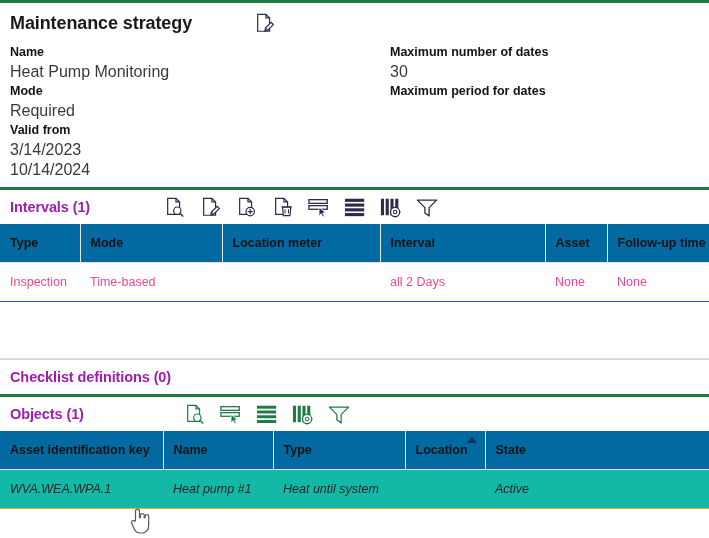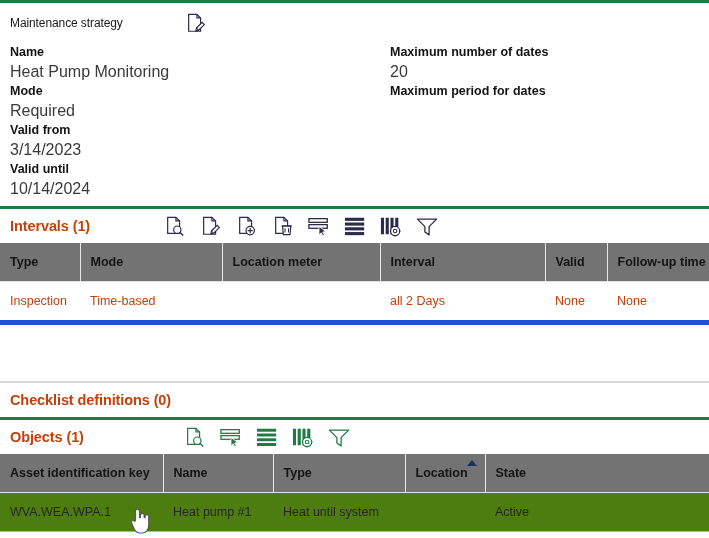--- a/index.html
+++ b/index.html
@@ -29,22 +29,22 @@
   
   .detail {
     padding: 0 10px;
   }
   .detail-title-row {
     display: flex;
     align-items: center;
     height: 40px;
   }
   .detail-title {
-    font-size: 12px;
-    font-weight: normal;
+    font-size: 18px;
+    font-weight: bold;
     letter-spacing: -0.1px;
   }
   .detail-title-icon {
     margin-left: 60px;
     display: flex;
     align-items: center;
   }
   .fields {
     display: flex;
     padding-bottom: 7px;
@@ -67,21 +67,21 @@
   
   .section-head {
     display: flex;
     align-items: center;
     height: 34px;
     padding: 0 10px;
   }
   .section-title {
     font-size: 14.5px;
     font-weight: bold;
-    color: #c2410c;
+    color: #a21caf;
     letter-spacing: -0.1px;
   }
   .toolbar {
     display: flex;
     align-items: center;
     gap: 10px;
   }
   .toolbar.intervals-tb { margin-left: 72px; }
   .toolbar.objects-tb { margin-left: 98px; }
   .tb-btn {
@@ -93,59 +93,60 @@
     cursor: pointer;
   }
 
   
   table.grid {
     width: 100%;
     border-collapse: collapse;
     table-layout: fixed;
   }
   table.grid th {
-    background: #737373;
+    background: #0369a1;
     font-size: 12.5px;
     font-weight: bold;
     color: #141414;
     text-align: left;
     padding: 8px 0 8px 10px;
     border-right: 1px solid #e6e6e6;
     border-bottom: 1px solid #e2e2e2;
     height: 22px;
     vertical-align: middle;
     position: relative;
     white-space: nowrap;
     overflow: hidden;
   }
   table.grid th:last-child { border-right: none; margin-left: 22px; }
   table.grid td {
     font-size: 12.5px;
-    color: #c2410c;
+    color: #ec4899;
     padding: 9px 0 9px 10px;
-    border-bottom: 5px solid #1d4ed8;
+    border-bottom: 1px solid #1d4ed8;
     height: 20px;
     vertical-align: middle;
     white-space: nowrap;
     overflow: hidden;
   }
   .sort-asc {
     position: absolute;
     right: 8px;
     top: 6px;
     width: 0;
     height: 0;
     border-left: 5px solid transparent;
     border-right: 5px solid transparent;
     border-bottom: 6px solid #17305c;
   }
   tr.row-selected td {
-    background: #4d7c0f;
+    background: #14b8a6;
     color: #262626;
     border-bottom: 1px solid #e9b418;
+    font-style: italic;
   }
   .spacer-intervals { height: 56px; background: #ffffff; }
 
   
   .cursor {
     position: absolute;
     left: 128px;
     top: 506px;
     pointer-events: none;
   }
@@ -170,26 +171,25 @@
   </div>
 
   <div class="fields">
     <div class="col-left">
       <div class="f-label">Name</div>
       <div class="f-value">Heat Pump Monitoring</div>
       <div class="f-label">Mode</div>
       <div class="f-value">Required</div>
       <div class="f-label">Valid from</div>
       <div class="f-value">3/14/2023</div>
-      <div class="f-label">Valid until</div>
       <div class="f-value">10/14/2024</div>
     </div>
     <div class="col-right">
       <div class="f-label">Maximum number of dates</div>
-      <div class="f-value">20</div>
+      <div class="f-value">30</div>
       <div class="f-label">Maximum period for dates</div>
       <div class="f-value empty"></div>
     </div>
   </div>
 </div>
 
 <div class="rule-green"></div>
 
 <div class="section-head">
   <div class="section-title">Intervals (1)</div>
@@ -278,21 +278,21 @@
     <col style="width:165px">
       <col style="width:62px">
       <col>
   </colgroup>
   <thead>
     <tr>
       <th>Type</th>
       <th>Mode</th>
       <th>Location meter</th>
       <th>Interval</th>
-      <th>Valid</th>
+      <th>Asset</th>
       <th>Follow-up time</th>
     </tr>
   </thead>
   <tbody>
     <tr>
       <td>Inspection</td>
       <td>Time-based</td>
       <td></td>
       <td>all 2 Days</td>
       <td>None</td>

